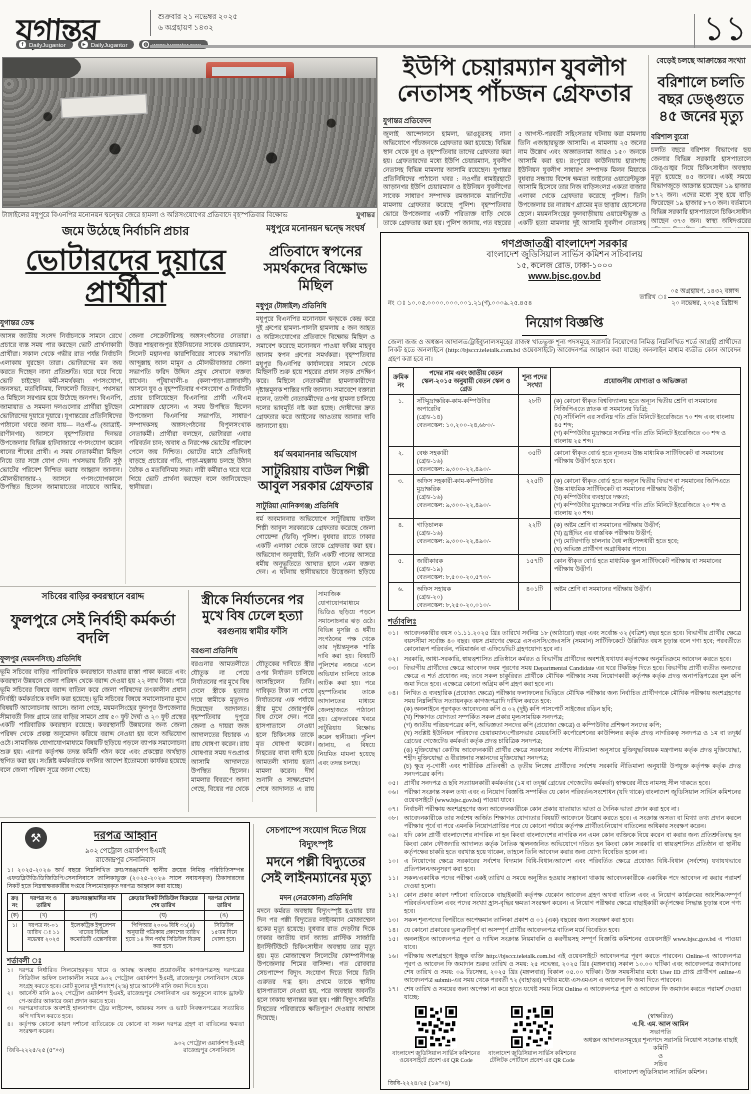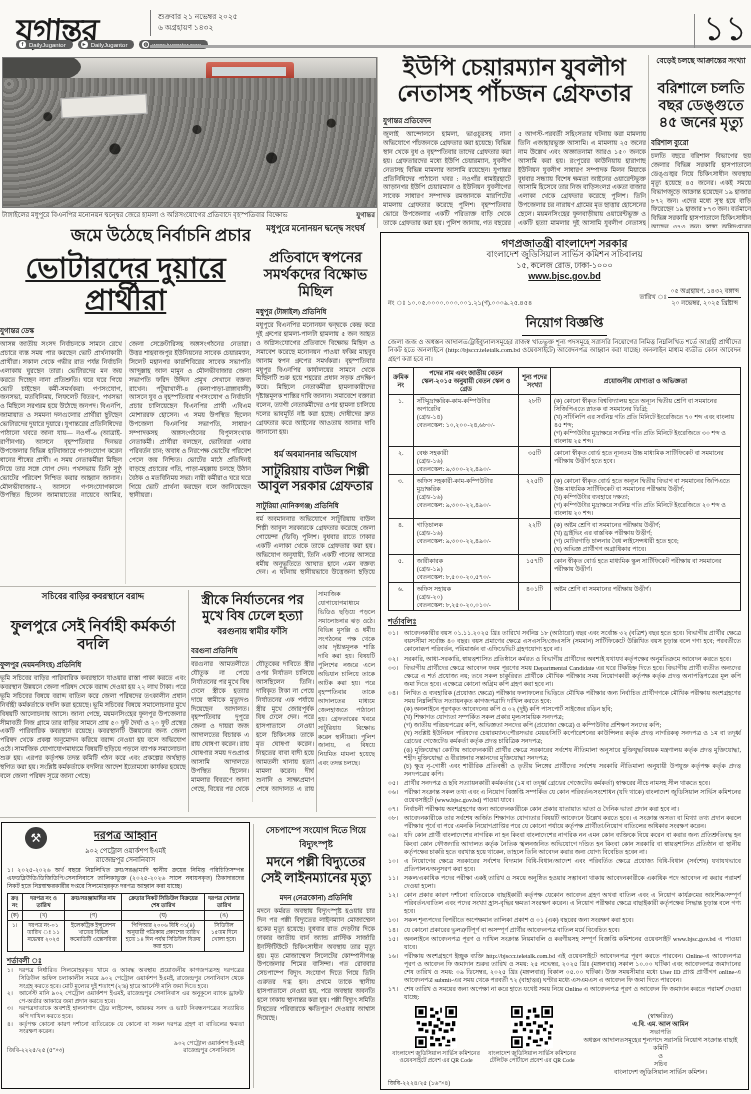--- a/index.html
+++ b/index.html
@@ -31,25 +31,25 @@
       radial-gradient(circle at 30% 55%, #504f4c 0 5px, transparent 6px),
       radial-gradient(circle at 52% 40%, #5b5a57 0 4px, transparent 5px),
       radial-gradient(circle at 72% 62%, #4c4b49 0 5px, transparent 6px),
       radial-gradient(circle at 88% 35%, #56544f 0 4px, transparent 5px),
       repeating-radial-gradient(circle at 6px 6px, #6e6d69 0 2px, #8d8c88 2px 5px, #7a7975 5px 8px),
       linear-gradient(#a3a29d, #6b6a66 70%, #54534f);
     background-blend-mode:multiply,multiply,multiply,multiply,multiply,normal,normal;}
   .photo-caption{position:absolute;left:2px;top:209px;width:373px;display:flex;justify-content:space-between;font-size:6.8px;color:#333;}
   .photo-caption .credit{font-weight:bold;}
   
-  .kicker{font-size:17px;text-align:right;font-weight:600;}
+  .kicker{font-size:12px;text-align:center;font-weight:600;}
   .kicker-sm{font-size:8.5px;text-align:center;font-weight:600;}
   .headline-xl{font-size:29px;font-weight:900;text-align:center;line-height:32px;margin-top:2px;text-decoration:underline;}
   .headline-lg{font-size:23px;font-weight:900;text-align:center;line-height:26px;}
-  .headline-md{font-size:14px;font-weight:900;text-align:center;line-height:17px;margin-top:13px;}
+  .headline-md{font-size:14px;font-weight:900;text-align:center;line-height:17px;margin-top:7px;}
   .headline-sm{font-size:12.5px;font-weight:900;text-align:center;line-height:15px;margin-top:2px;}
   .byline{font-size:7px;font-weight:bold;display:inline-block;border-bottom:1px solid #444;margin:3px 0 2px;}
   .body-txt{font-size:6.4px;line-height:8.9px;text-align:justify;color:#222;overflow:hidden;}
   .cols2{column-count:2;column-gap:7px;column-rule:1px solid #d7d5cf;}
   .art{position:absolute;overflow:hidden;}
   .hairline-h{position:absolute;height:1px;background:#b9b7b0;}
   .hairline-v{position:absolute;width:1px;background:#b9b7b0;}
   
   .tender{position:absolute;left:1px;top:822px;width:249px;height:267px;border:1.4px solid #111;background:#fcfbf8;padding:4px 5px;box-sizing:border-box;overflow:hidden;}
   .tender-head{position:relative;text-align:center;}

